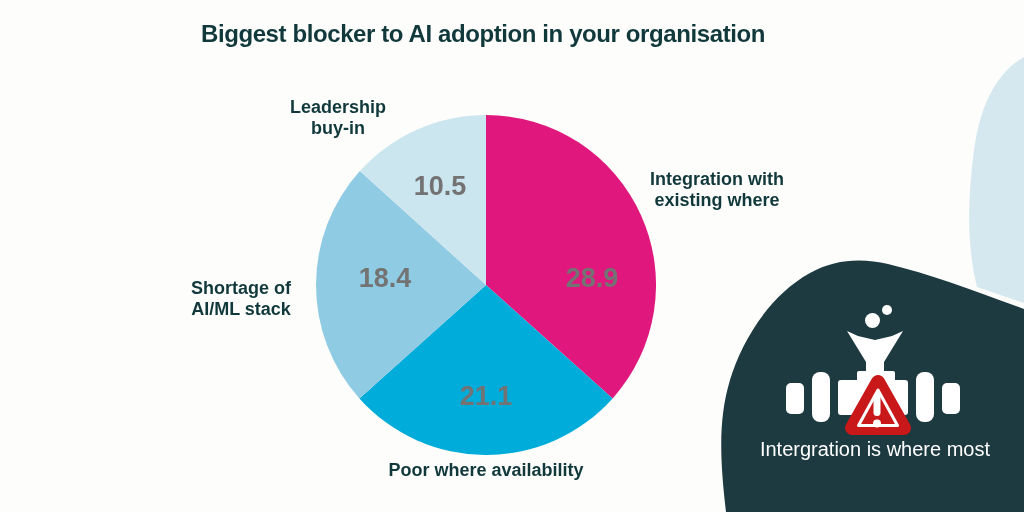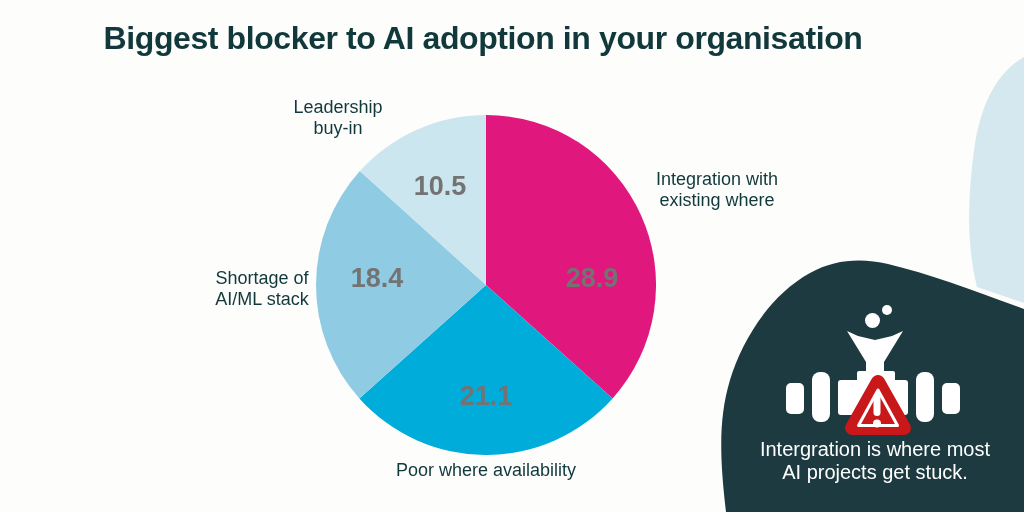--- a/index.html
+++ b/index.html
@@ -1,26 +1,26 @@
 <!DOCTYPE html>
 <html><head>
 <meta charset="utf-8">
 <style>
   html,body{margin:0;padding:0;}
   body{font-family:"Liberation Sans", sans-serif;}
   .canvas{position:relative;width:1024px;height:512px;background:#FDFDFC;overflow:hidden;}
   .title{position:absolute;top:20px;left:0;width:966px;text-align:center;
-         font-size:32px;font-weight:bold;letter-spacing:-0.4px;color:#11393C;}
+         font-size:24px;font-weight:bold;letter-spacing:-0.4px;color:#11393C;}
   svg{position:absolute;display:block;}
   #bg-svg{left:0;top:0;}
   #pie-svg{left:316px;top:115px;}
   .slice-label{position:absolute;transform:translate(-50%,-50%);color:#737373;
                font-size:27px;font-weight:bold;white-space:nowrap;}
   .cat-label{position:absolute;transform:translateX(-50%);text-align:center;
-             color:#11393C;font-size:18px;font-weight:normal;line-height:21px;white-space:nowrap;}
+             color:#11393C;font-size:18px;font-weight:bold;line-height:21px;white-space:nowrap;}
   .callout-text{position:absolute;left:875px;top:438px;transform:translateX(-50%);
                 width:280px;text-align:center;color:#FFFFFF;font-size:20px;
                 font-weight:normal;line-height:23px;white-space:nowrap;}
 </style>
 </head>
 <body>
 
 <div class="canvas">
 
   <svg id="bg-svg" width="1024" height="512" viewBox="0 0 1024 512">
@@ -57,37 +57,36 @@
     <g id="pie-slices">
         <path d="M170,170 L170.00,0.00 A170,170 0 0 1 296.61,283.45 Z" fill="#E0187D"></path>
         <path d="M170,170 L296.61,283.45 A170,170 0 0 1 43.39,283.45 Z" fill="#00ACD9"></path>
         <path d="M170,170 L43.39,283.45 A170,170 0 0 1 43.85,56.05 Z" fill="#90CBE4"></path>
         <path d="M170,170 L43.85,56.05 A170,170 0 0 1 170.00,0.00 Z" fill="#CBE6EF"></path>
       </g>
   </svg>
 
   <div class="slice-label" style="left:581px;top:278px;margin-left:11px;">28.9</div>
   <div class="slice-label" style="left:486px;top:396px;">21.1</div>
-  <div class="slice-label" style="left:377px;top:278px;">18.4</div>
+  <div class="slice-label" style="left:385px;top:278px;">18.4</div>
   <div class="slice-label" style="left:440px;top:186px;">10.5</div>
 
   <div class="cat-label" style="left:717px;top:169px;">
     <div>Integration with</div>
     <div>existing where</div>
   </div>
   <div class="cat-label" style="left:486px;top:460px;">
     <div>Poor where availability</div>
   </div>
-  <div class="cat-label" style="left:241px;top:268px;margin-left:21px;">
+  <div class="cat-label" style="left:241px;top:278px;">
     <div>Shortage of</div>
     <div>AI/ML stack</div>
   </div>
   <div class="cat-label" style="left:338px;top:97px;">
     <div>Leadership</div>
     <div>buy-in</div>
   </div>
 
   <div class="callout-text">
     <div>Intergration is where most</div>
-    <div>AI projects get stuck.</div>
   </div>
 
 </div>
 
 </body></html>

